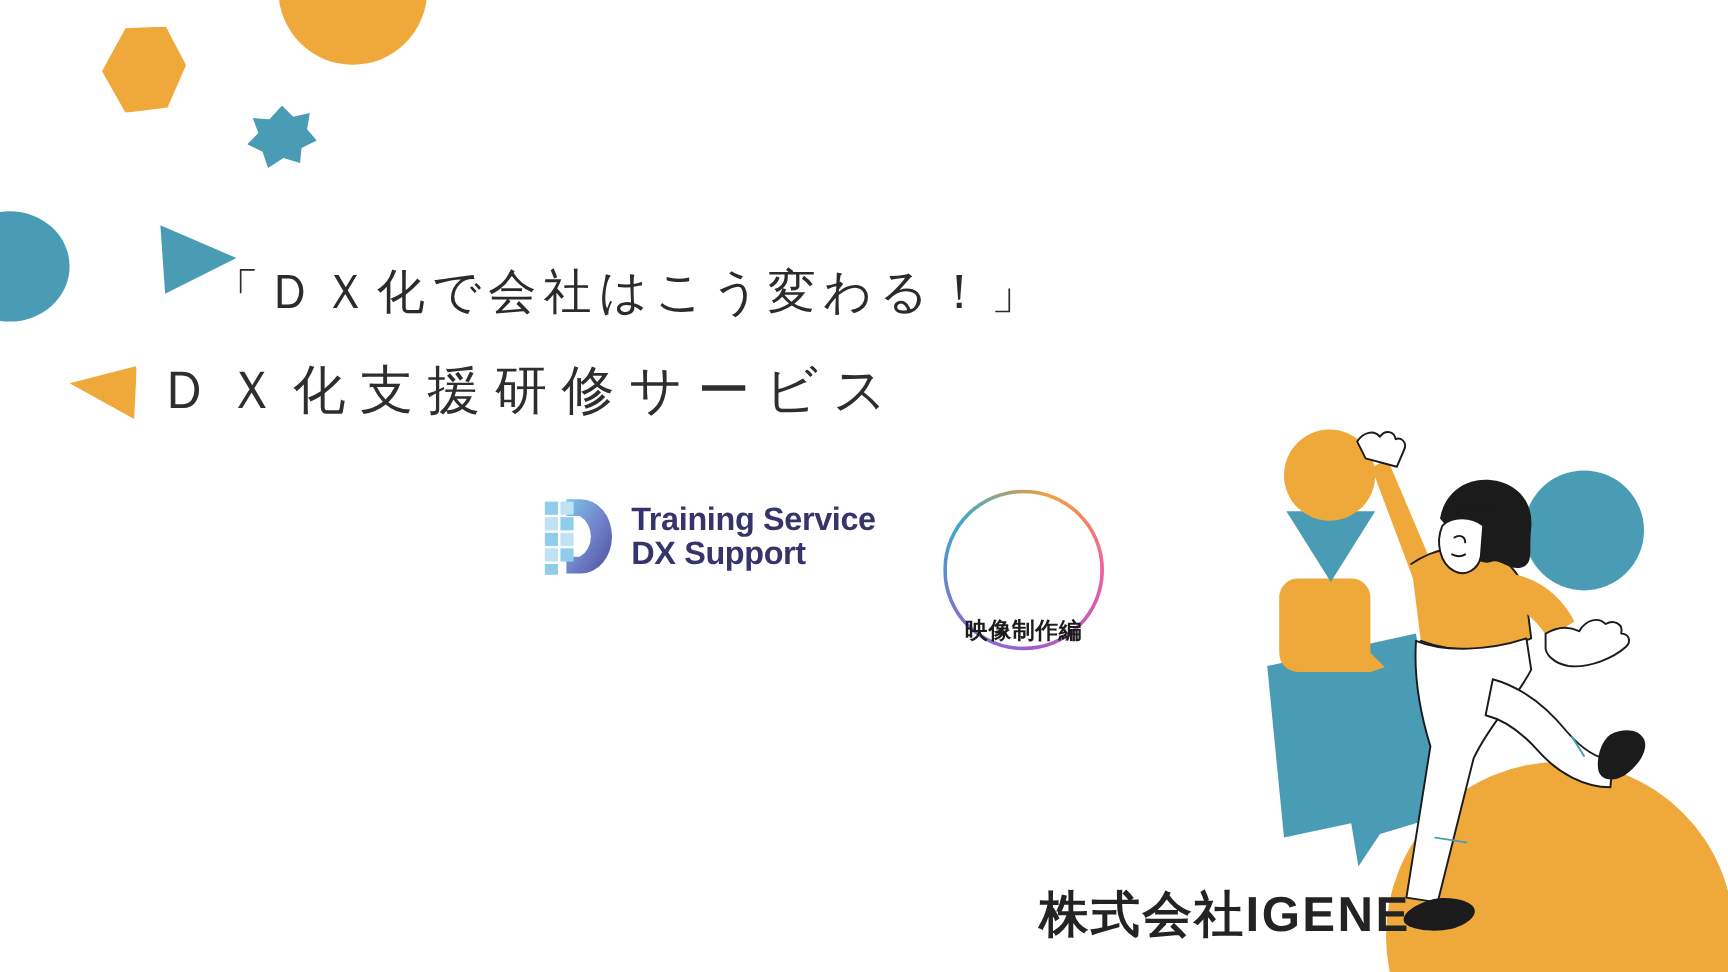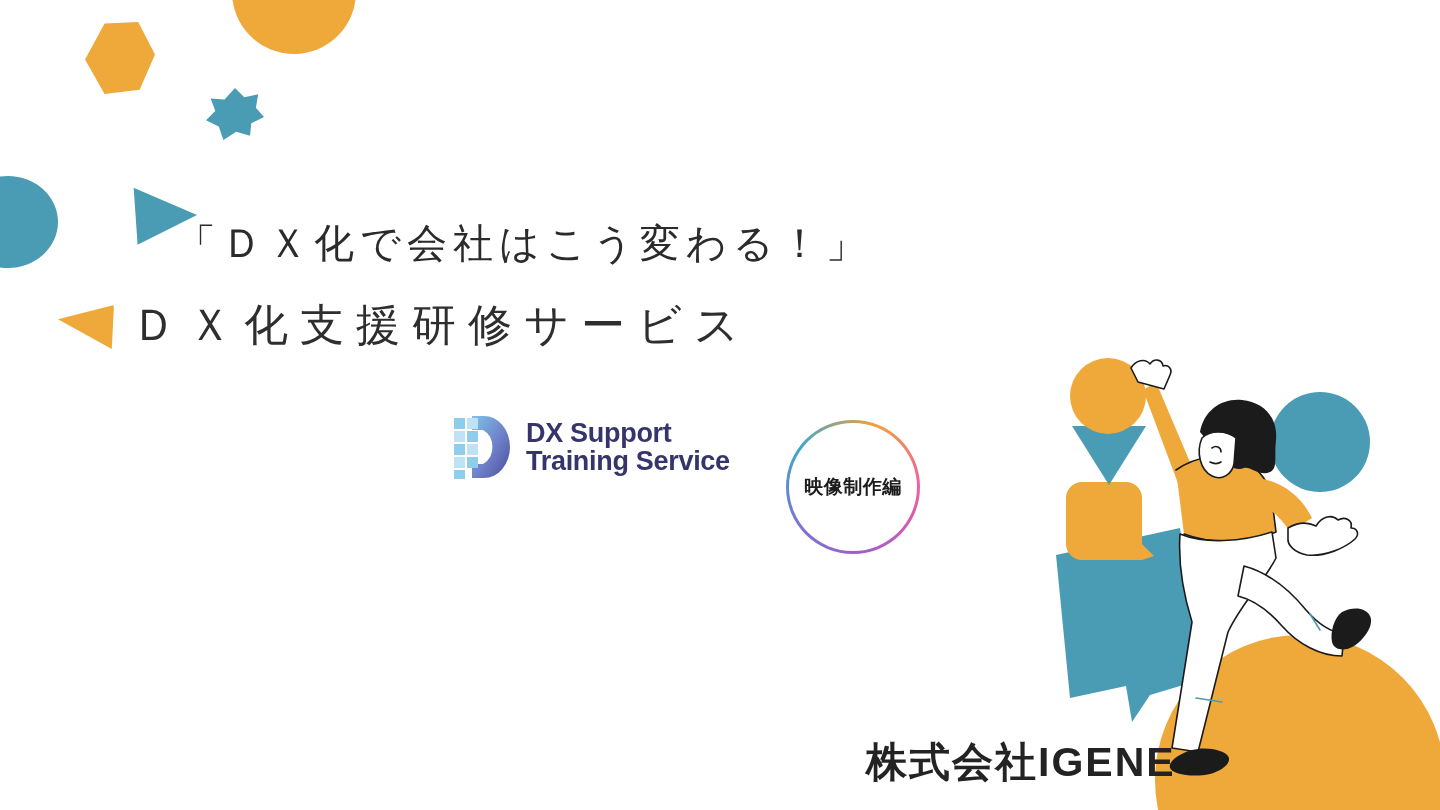--- a/index.html
+++ b/index.html
@@ -68,23 +68,23 @@
 
   .brand-mark { width:58px; height:66px; position:relative; flex:none; }
   .brand-text { display:flex; flex-direction:column; line-height:1.04; }
   .brand-line {
     font-family:"Liberation Sans","DejaVu Sans",sans-serif;
     font-weight:bold; font-size:27px; color:#35356b;
     letter-spacing:-0.3px; white-space:nowrap;
   }
 
   .badge {
-    position:absolute; left:786px; top:420px;
+    position:absolute; left:786px; top:408px;
     width:134px; height:134px; border-radius:50%;
-    display:flex; align-items:center; justify-content:center;
+    display:flex; align-items:flex-end; justify-content:center;
     background:
       linear-gradient(#fff,#fff) padding-box,
       conic-gradient(from 20deg,#f2a03c,#ef5fa0,#a65cc9,#7b74d4,#3fa8c8,#f2a03c) border-box;
     border:3px solid transparent;
   }
   .badge-label {
     font-family:"Liberation Sans","DejaVu Sans",sans-serif;
     font-size:19px; font-weight:bold; color:#1c1c1c; letter-spacing:0.5px;
     white-space:nowrap;
   }
@@ -140,22 +140,22 @@
         </g>
         <g fill="#bfe2f4">
           <rect x="2" y="17" width="11" height="11"></rect>
           <rect x="15" y="30" width="11" height="11"></rect>
           <rect x="2" y="43" width="11" height="11"></rect>
           <rect x="15" y="4" width="11" height="11"></rect>
         </g>
       </svg>
     </span>
     <span class="brand-text">
+      <span class="brand-line">Training Service</span>
       <span class="brand-line">DX Support</span>
-      <span class="brand-line">Training Service</span>
     </span>
   </div>
 
   <div class="badge">
     <span class="badge-label">映像制作編</span>
   </div>
 
   <div class="illus">
     <svg viewBox="0 0 440 460" xmlns="http://www.w3.org/2000/svg">
 

